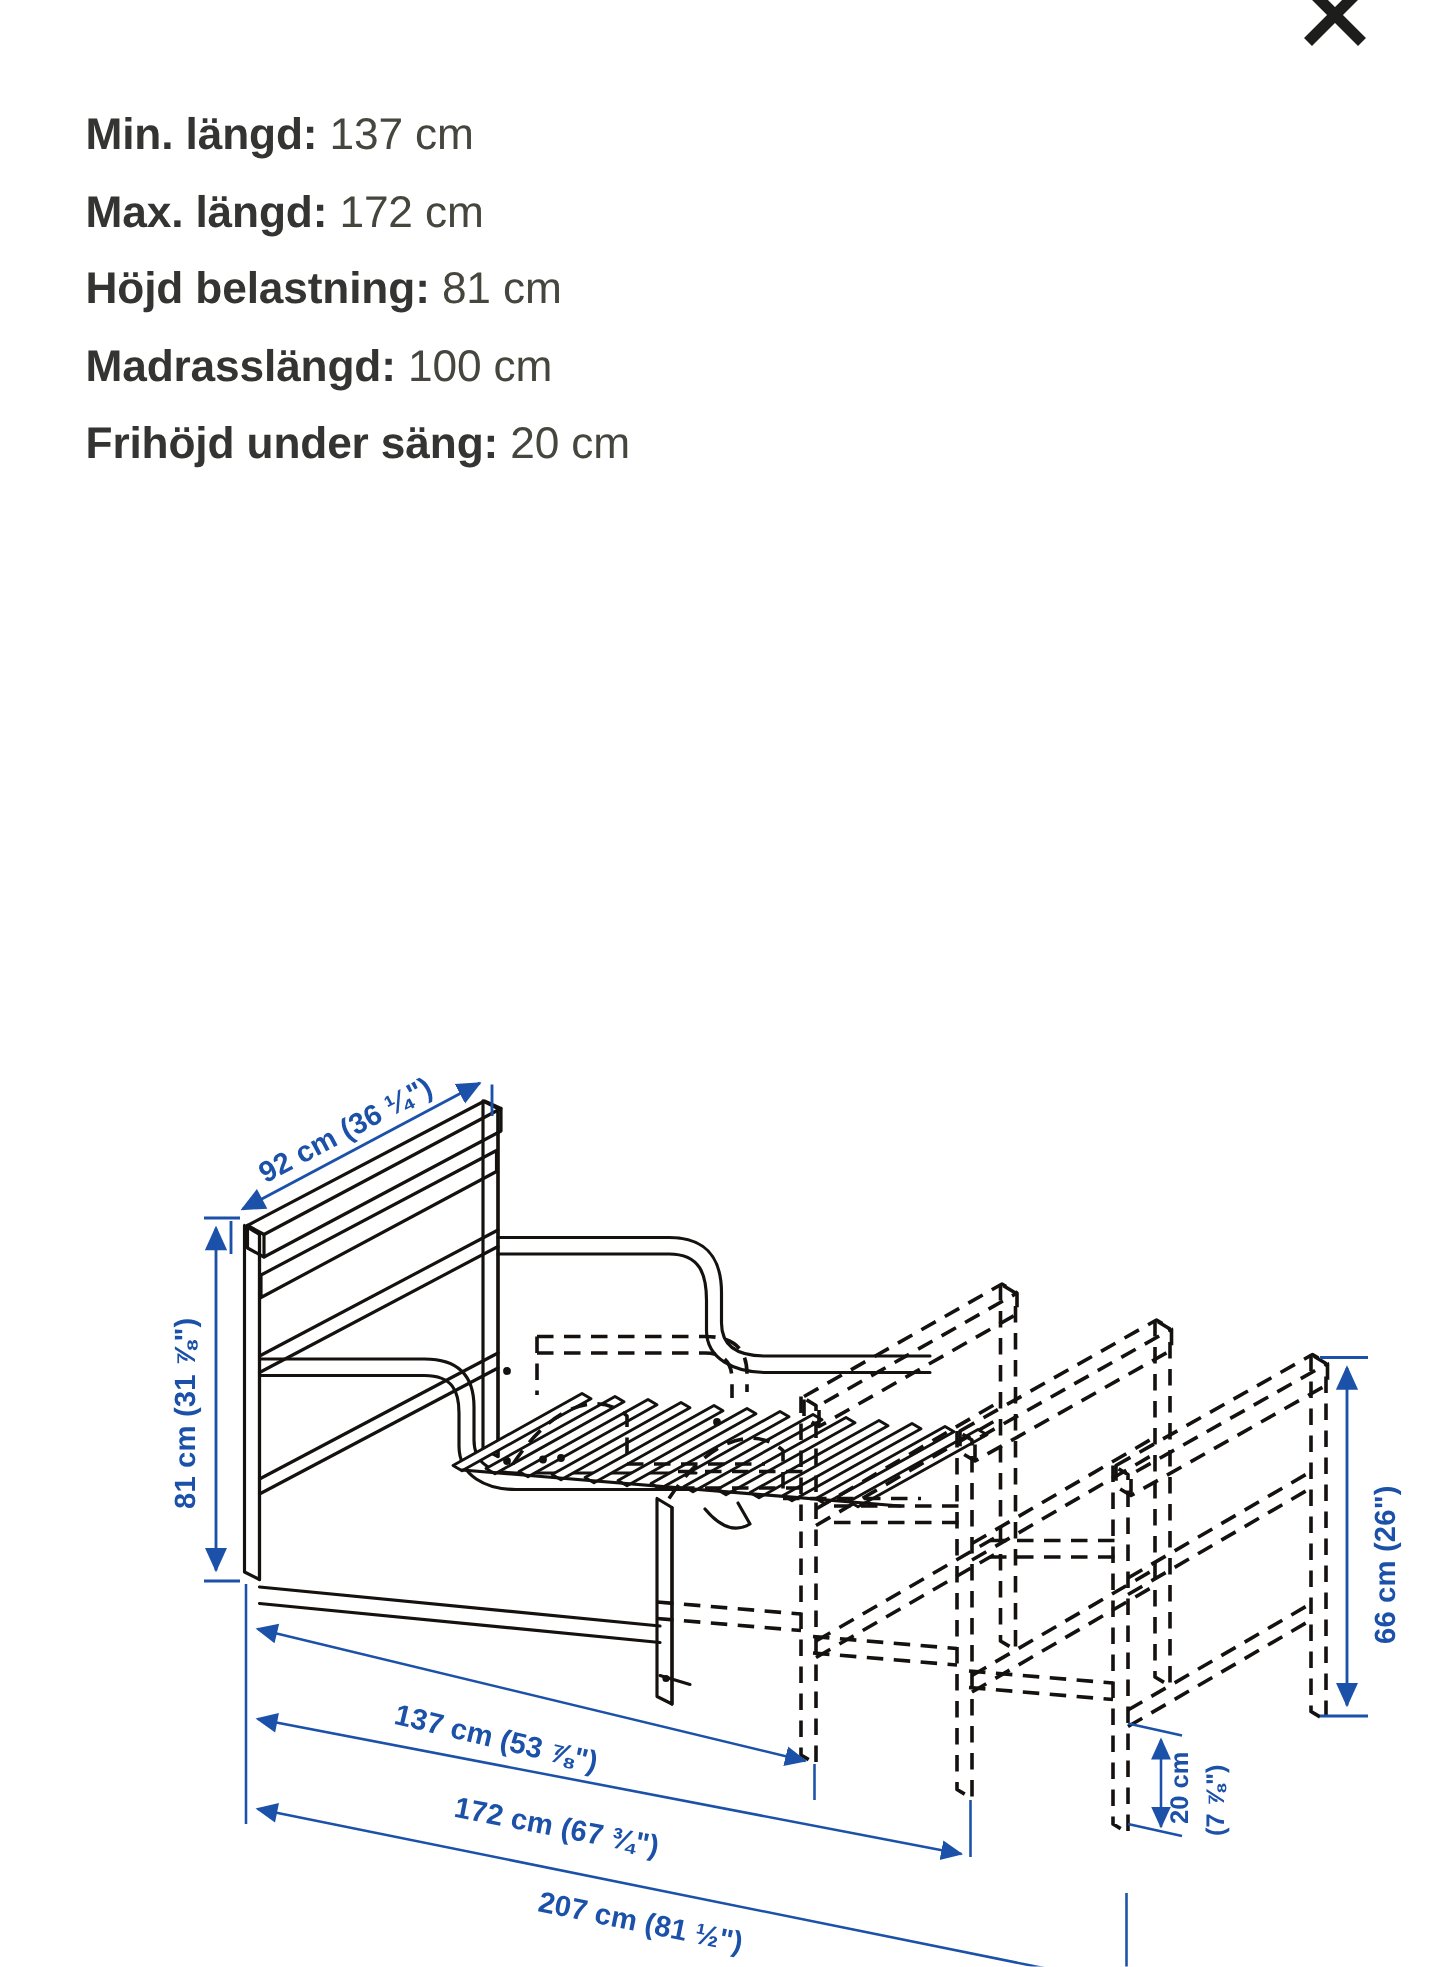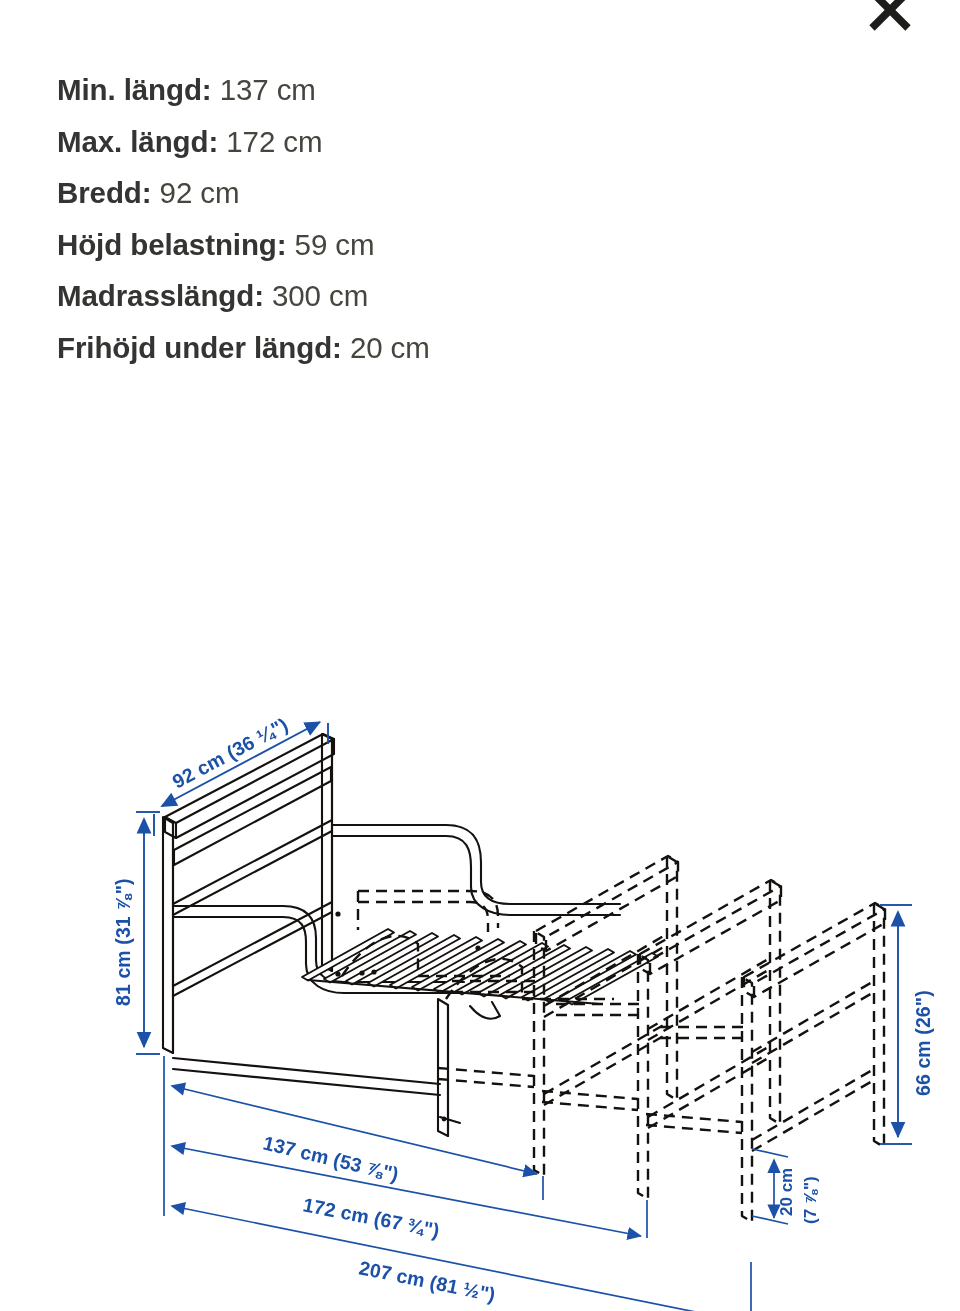--- a/index.html
+++ b/index.html
@@ -100,33 +100,29 @@
 <ul id="spec-list">
   <li class="spec-row">
     <span class="spec-label">Min. längd:</span>
     <span class="spec-value">137 cm</span>
   </li>
   <li class="spec-row">
     <span class="spec-label">Max. längd:</span>
     <span class="spec-value">172 cm</span>
   </li>
   <li class="spec-row">
-    <span class="spec-label">Bredd:</span>
-    <span class="spec-value">92 cm</span>
-  </li>
-  <li class="spec-row">
     <span class="spec-label">Höjd belastning:</span>
-    <span class="spec-value">59 cm</span>
+    <span class="spec-value">81 cm</span>
   </li>
   <li class="spec-row">
     <span class="spec-label">Madrasslängd:</span>
-    <span class="spec-value">300 cm</span>
-  </li>
-  <li class="spec-row">
-    <span class="spec-label">Frihöjd under längd:</span>
+    <span class="spec-value">100 cm</span>
+  </li>
+  <li class="spec-row">
+    <span class="spec-label">Frihöjd under säng:</span>
     <span class="spec-value">20 cm</span>
   </li>
 </ul>
 
 <figure id="diagram-figure">
 <svg id="diagram-svg" viewBox="0 0 960 651" xmlns="http://www.w3.org/2000/svg">
 
   <defs>
     <marker id="ar" markerWidth="9" markerHeight="9" refX="8" refY="4.5" orient="auto">
       <path d="M0,0.6 L8.6,4.5 L0,8.4 Z" fill="#1b51a8"></path>

